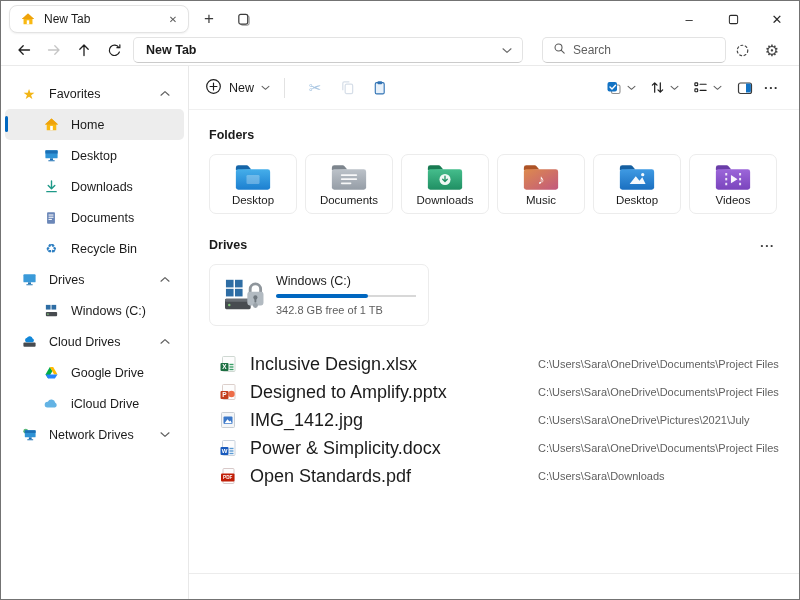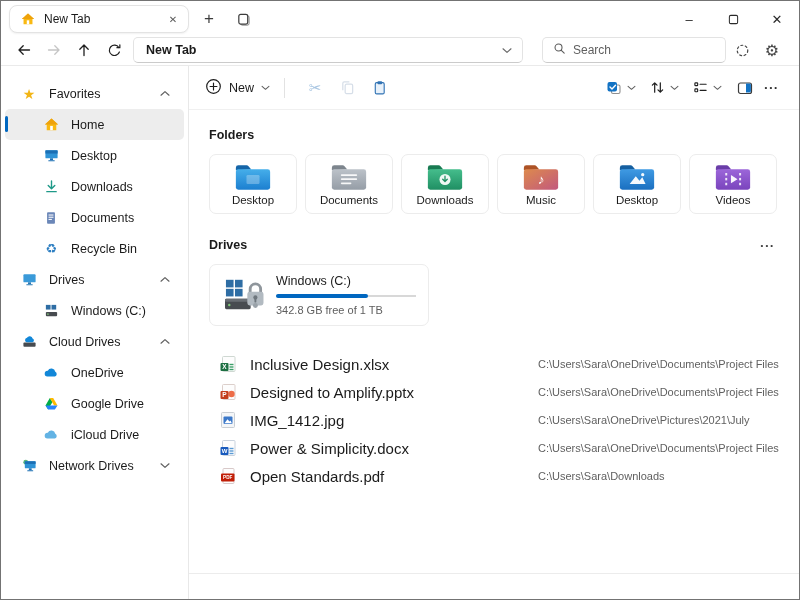--- a/index.html
+++ b/index.html
@@ -65,21 +65,21 @@
   .drive-info { flex:1; display:flex; flex-direction:column; gap:6px; }
   .drive-name { font-size:12.5px; }
   .drive-bar { position:relative; height:4px; width:100%; }
   .drive-bar .track { position:absolute; top:1px; left:0; right:0; height:2px; background:#d8d8d8; }
   .drive-bar .fill { position:absolute; top:0; left:0; height:4px; background:#0067c0; border-radius:2px; }
   .drive-caption { font-size:11px; color:#5e5e5e; }
 
   .file-list { display:flex; flex-direction:column; }
   .file-row { display:flex; align-items:center; height:28px; gap:13px; padding-left:10px; }
   .file-ico { width:18px; height:18px; flex:0 0 18px; }
-  .file-name { font-size:15px; flex:0 0 275px; white-space:nowrap; overflow:hidden; }
+  .file-name { font-size:18px; flex:0 0 275px; white-space:nowrap; overflow:hidden; }
   .file-path { font-size:11px; color:#5f5f5f; white-space:nowrap; }
 
   .statusbar { flex:0 0 26px; border-top:1px solid #ececec; }
 </style>
 </head>
 <body>
 
 <div class="window">
 
   <div class="titlebar">
@@ -260,28 +260,20 @@
             </svg>
         </span>
         <span>Cloud Drives</span>
         <span class="chev up">
             <svg width="10" height="7" viewBox="0 0 10 7" fill="none" stroke="#5f5f5f" stroke-width="1.2" stroke-linecap="round" stroke-linejoin="round">
               <path d="M1 1.8 5 5.4 9 1.8"></path>
             </svg>
           </span>
       </div>
 
-      <div class="side-item child">
-        <span class="side-ico">
-          <svg width="16" height="16" viewBox="0 0 16 16">
-              <path d="M4.4 11.5a2.9 2.9 0 0 1 .4-5.8 4 4 0 0 1 7.5 1 2.6 2.6 0 0 1-.4 4.8z" fill="#1287d8"></path>
-            </svg>
-        </span>
-        <span>OneDrive</span>
-      </div>
 
       <div class="side-item child">
         <span class="side-ico">
           <svg width="15" height="15" viewBox="0 0 16 16">
               <polygon points="6.2,2 1.6,10.2 4.4,14.5 9,6.3" fill="#00ac47"></polygon>
               <polygon points="9.8,2 6.2,2 10.8,10.2 14.4,10.2" fill="#ffba00"></polygon>
               <polygon points="4.4,14.5 1.6,10.2 14.4,10.2 11.6,14.5" fill="#2684fc"></polygon>
             </svg>
         </span>
         <span>Google Drive</span>

